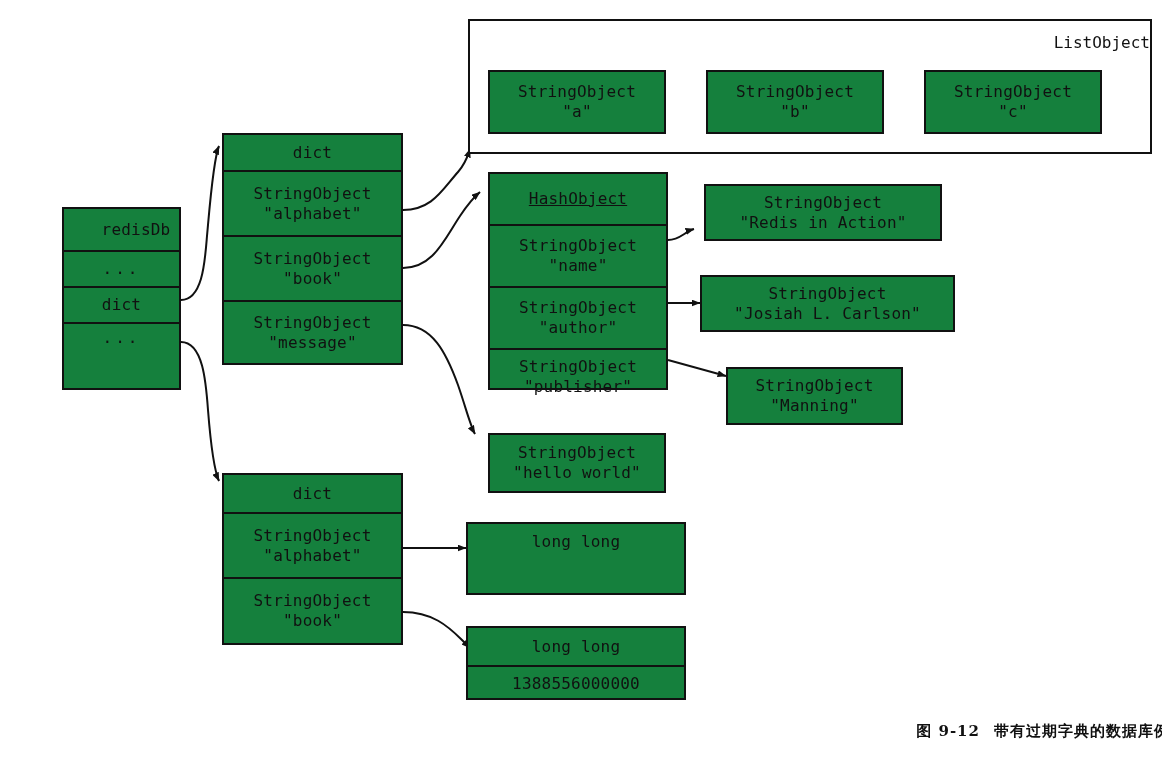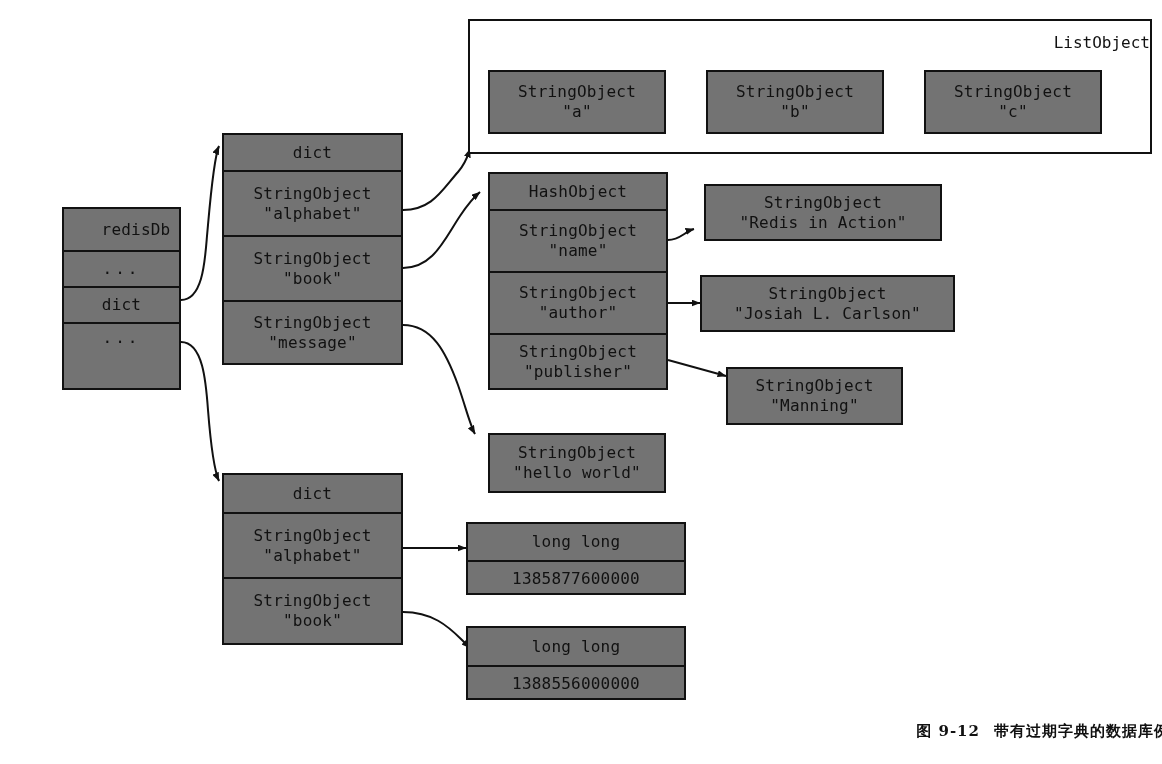--- a/index.html
+++ b/index.html
@@ -18,21 +18,21 @@
     position: absolute;
     left: 0;
     top: 0;
     width: 1162px;
     height: 764px;
   }
   .box {
     position: absolute;
     box-sizing: border-box;
     border: 2px solid #111111;
-    background: #737373;
+    background: #15803d;
   }
   .box-row {
     box-sizing: border-box;
     display: flex;
     flex-direction: column;
     align-items: center;
     justify-content: center;
     text-align: center;
     font-family: "DejaVu Sans Mono", "Liberation Mono", monospace;
     font-size: 16px;
@@ -172,21 +172,21 @@
 </div>
 
 <div class="box" style="left:924px; top:70px; width:178px; height:64px;">
   <div class="box-row" style="height:100%;">
     <span>StringObject</span>
     <span class="row-line2">"c"</span>
   </div>
 </div>
 
 <div class="box" style="left:488px; top:172px; width:180px; height:218px;">
-  <div class="box-row row-title" style="height:35px;">
+  <div class="box-row row-title" style="height:50px;text-decoration:underline;">
     <span>HashObject</span>
   </div>
   <div class="box-row" style="height:62px;">
     <span>StringObject</span>
     <span class="row-line2">"name"</span>
   </div>
   <div class="box-row" style="height:62px;">
     <span>StringObject</span>
     <span class="row-line2">"author"</span>
   </div>
@@ -235,23 +235,20 @@
   <div class="box-row" style="height:66px;">
     <span>StringObject</span>
     <span class="row-line2">"book"</span>
   </div>
 </div>
 
 <div class="box" style="left:466px; top:522px; width:220px; height:73px;">
   <div class="box-row row-title" style="height:36px;">
     <span>long long</span>
   </div>
-  <div class="box-row" style="height:35px;">
-    <span>1385877600000</span>
-  </div>
 </div>
 
 <div class="box" style="left:466px; top:626px; width:220px; height:74px;">
   <div class="box-row row-title" style="height:37px;">
     <span>long long</span>
   </div>
   <div class="box-row" style="height:35px;">
     <span>1388556000000</span>
   </div>
 </div>

